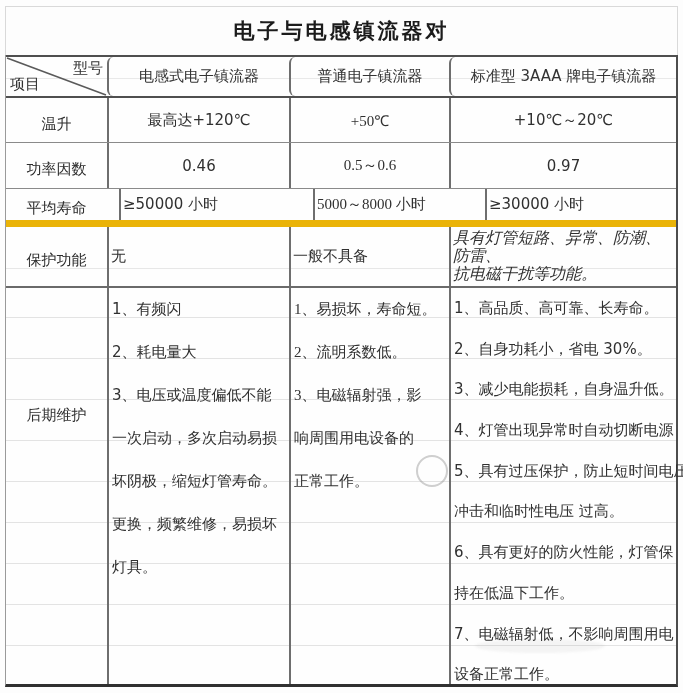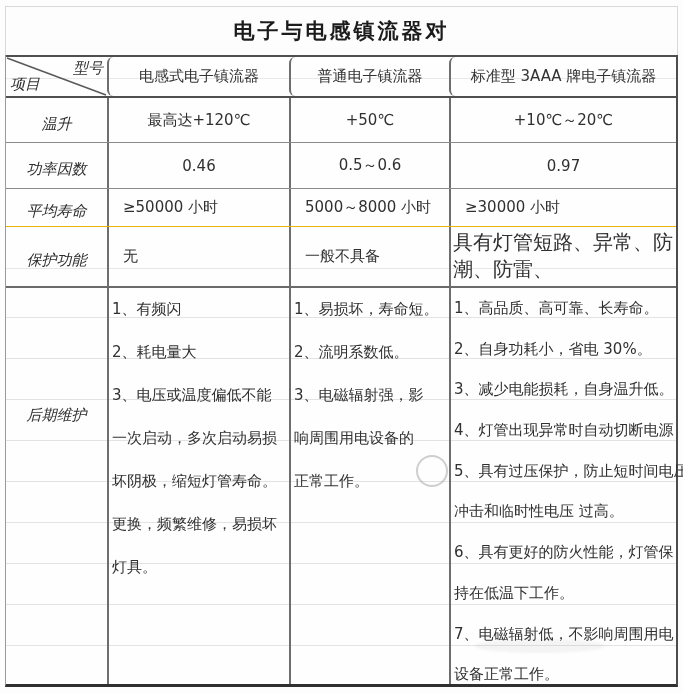--- a/index.html
+++ b/index.html
@@ -26,50 +26,50 @@
   
   .tbody{
     box-sizing:border-box;
     border-left:1px solid #9a9a9a;
     border-right:2px solid #4d4d4d;
     border-bottom:3px solid #303030;
     background:#fefefe;
   }
   .row{display:flex;box-sizing:border-box;}
   .cell{box-sizing:border-box;position:relative;font-size:15px;color:#303030;}
-  .cl{width:101px;flex:none;font-style:italic;}
+  .cl{width:101px;flex:none;}
   .c1{width:182px;flex:none;border-left:2px solid #6e6e6e;}
-  .c2{width:160px;flex:none;border-left:2px solid #6e6e6e;}
+  .c2{width:160px;flex:none;border-left:2px solid #6e6e6e;font-family:Liberation Serif, serif;}
   .c3{width:230px;flex:1;border-left:2px solid #6e6e6e;}
 
   .hdr{height:43px;border-top:2px solid #4f4f4f;border-bottom:2px solid #4f4f4f;
        background:linear-gradient(#e9e9e9,#e9e9e9) 0 21px / 100% 1px no-repeat;}
   .hdr .hd{display:flex;align-items:center;justify-content:center;font-size:15px;color:#333;border-radius:6px;}
 
   .r1{height:45px;border-bottom:1px solid #8a8a8a;}
   .r2{height:46px;border-bottom:1px solid #8a8a8a;}
-  .r3{height:38px;border-bottom:1px solid #eab308;}
+  .r3{height:38px;border-bottom:7px solid #eab308;gap:12px;}
   .r4{height:61px;border-bottom:2px solid #6a6a6a;
       background:linear-gradient(#e7e7e7,#e7e7e7) 0 41px / 100% 1px no-repeat;}
   .r5{height:396px;
       background:repeating-linear-gradient(to bottom,transparent 0 40px,#e3e3e3 40px 41px);
       background-position:0 -11px;}
 
   .lab{display:flex;align-items:center;justify-content:center;font-size:15px;color:#2d2d2d;margin-top:8px;}
   .ctr{display:flex;align-items:center;justify-content:center;}
-  .lft{display:flex;align-items:center;justify-content:flex-start;padding-left:14px;}
+  .lft{display:flex;align-items:center;justify-content:flex-start;padding-left:2px;}
 
   
   .corner{overflow:hidden;}
   .corner svg{position:absolute;left:0;top:0;}
   .corner .model{position:absolute;right:4px;top:2px;font-size:15px;}
   .corner .item{position:absolute;left:4px;bottom:2px;font-size:15px;}
 
   
-  .prot3{padding:2px 0 0 2px;line-height:27px;font-size:20px;}
+  .prot3{padding:2px 0 0 2px;line-height:18px;font-size:16px;font-style:italic;}
 
   
   .mn{padding-left:3px;}
   .mn .ln{white-space:nowrap;}
   .lh43 .ln{line-height:43px;height:43px;}
   .lh41 .ln{line-height:40.7px;height:40.7px;}
   .mnlab{display:flex;justify-content:center;align-items:flex-start;padding-top:118px;}
 
   
   .wm-circle{
@@ -128,20 +128,21 @@
         <div class="cell c2 lft">5000～8000 小时</div>
         <div class="cell c3 lft">≥30000 小时</div>
       </div>
 
       <div class="row r4">
         <div class="cell cl lab">保护功能</div>
         <div class="cell c1 lft">无</div>
         <div class="cell c2 lft">一般不具备</div>
         <div class="cell c3 prot3">
           <div class="ln">具有灯管短路、异常、防潮、防雷、</div>
+          <div class="ln">抗电磁干扰等功能。</div>
         </div>
       </div>
 
       <div class="row r5">
         <div class="cell cl mnlab">
           <span>后期维护</span>
         </div>
 
         <div class="cell c1 mn lh43">
           <div class="ln">1、有频闪</div>

